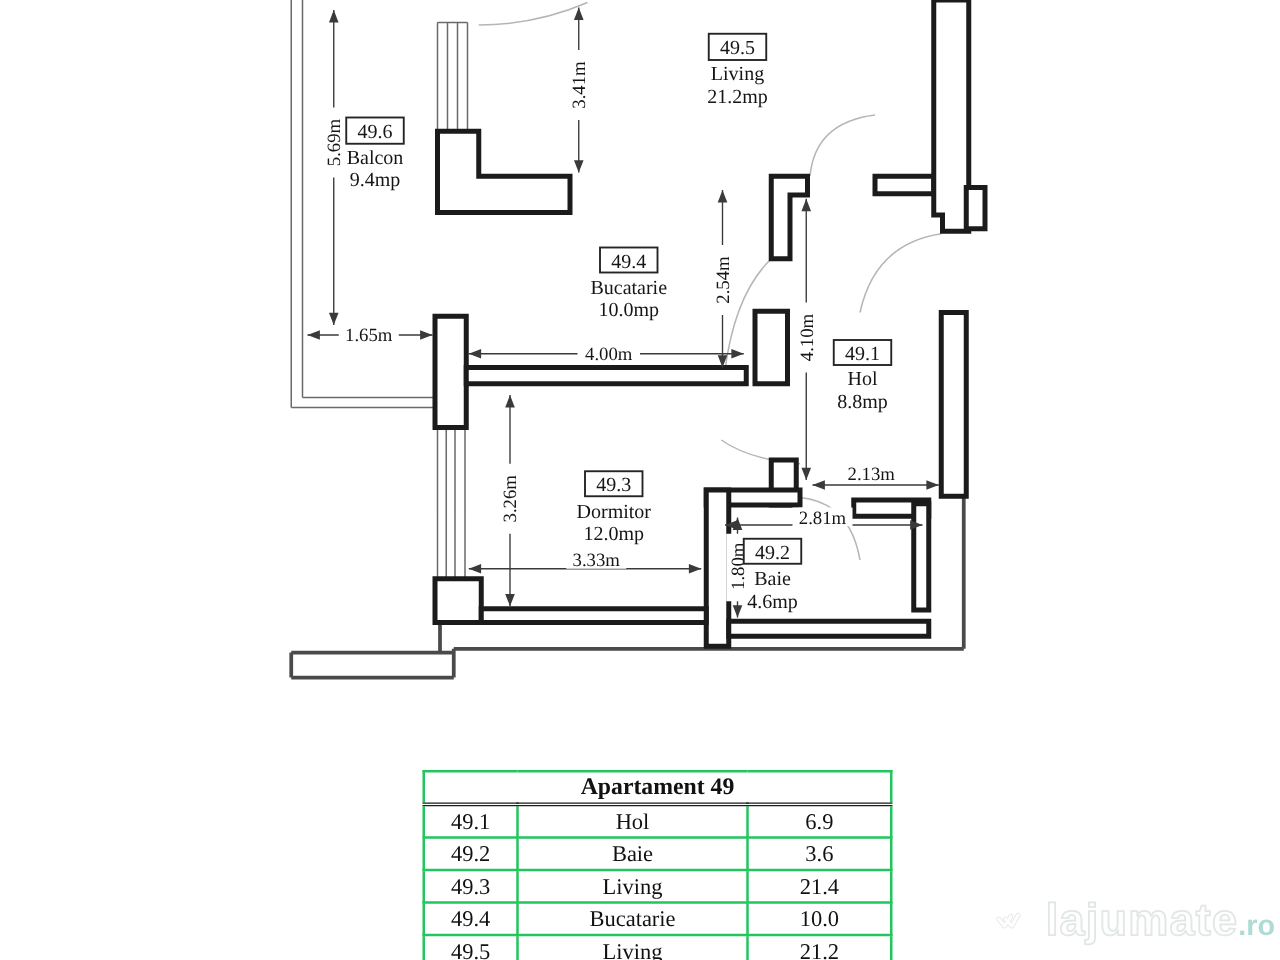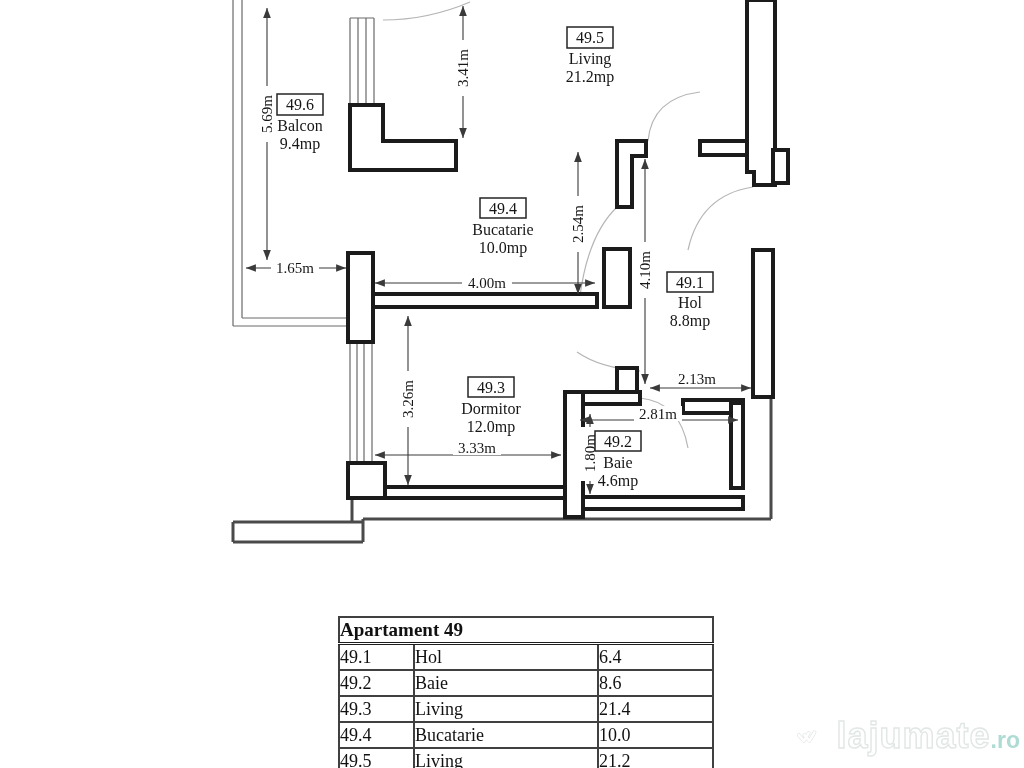--- a/index.html
+++ b/index.html
@@ -18,21 +18,21 @@
   .lblbg{fill:#ffffff;}
   .roombox{fill:#ffffff;stroke:#242424;stroke-width:1.5;}
   .roomtxt{font-family:"Liberation Serif","DejaVu Serif",serif;font-size:16px;fill:#161616;text-anchor:middle;}
   
   #apt-table{
     position:absolute;left:338px;top:616px;width:374px;
     border-collapse:collapse;table-layout:fixed;
     font-family:"Liberation Serif","DejaVu Serif",serif;font-size:18px;color:#111;
   }
   #apt-table th,#apt-table td{
-    border:2px solid #404040;height:24px;padding:0;text-align:left;
+    border:2px solid #22c55e;height:24px;padding:0;text-align:center;
     overflow:hidden;white-space:nowrap;
   }
   #apt-table th{font-size:19px;font-weight:bold;border-bottom:3px double #1d1d1d;}
   
   #watermark{
     position:absolute;left:796px;top:712px;width:224px;height:52px;
     display:flex;align-items:center;gap:20px;
     font-family:"Liberation Sans","DejaVu Sans",sans-serif;
   }
   #wm-text{
@@ -207,26 +207,26 @@
     </colgroup>
   <thead>
     <tr>
       <th colspan="3">Apartament 49</th>
     </tr>
   </thead>
   <tbody>
     <tr>
       <td>49.1</td>
       <td>Hol</td>
-      <td>6.4</td>
+      <td>6.9</td>
     </tr>
     <tr>
       <td>49.2</td>
       <td>Baie</td>
-      <td>8.6</td>
+      <td>3.6</td>
     </tr>
     <tr>
       <td>49.3</td>
       <td>Living</td>
       <td>21.4</td>
     </tr>
     <tr>
       <td>49.4</td>
       <td>Bucatarie</td>
       <td>10.0</td>

